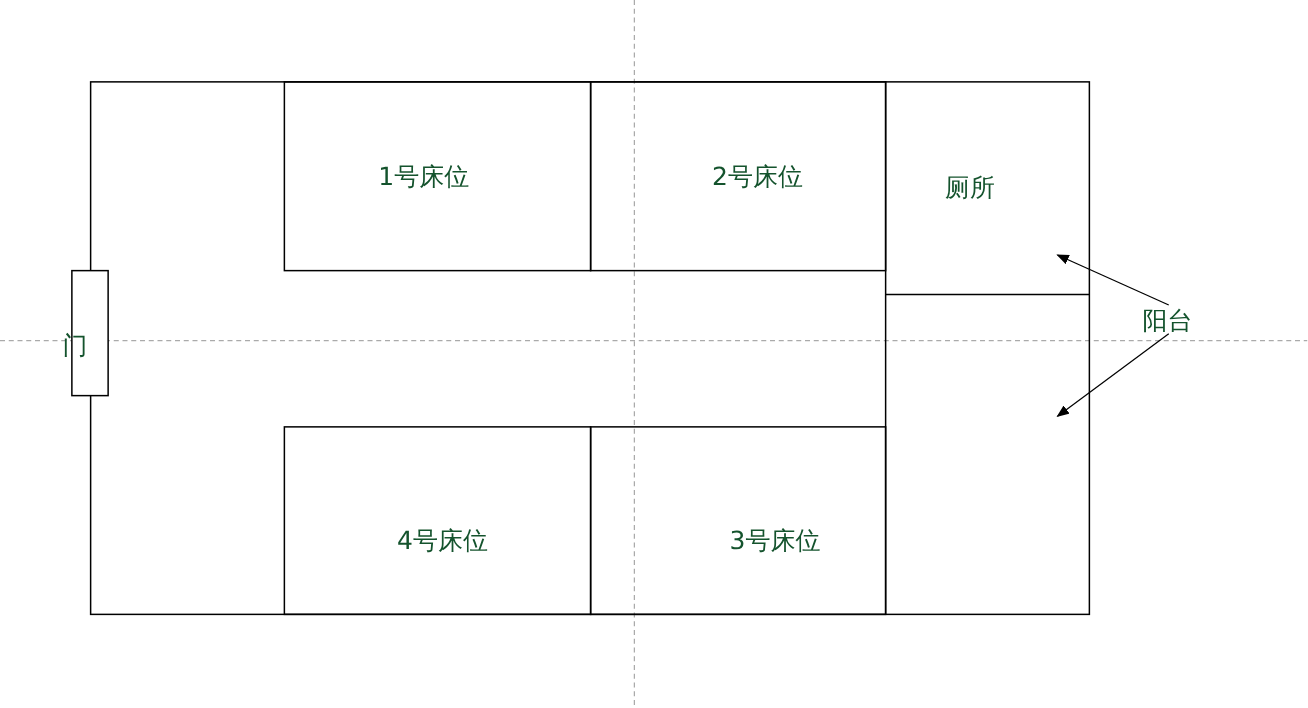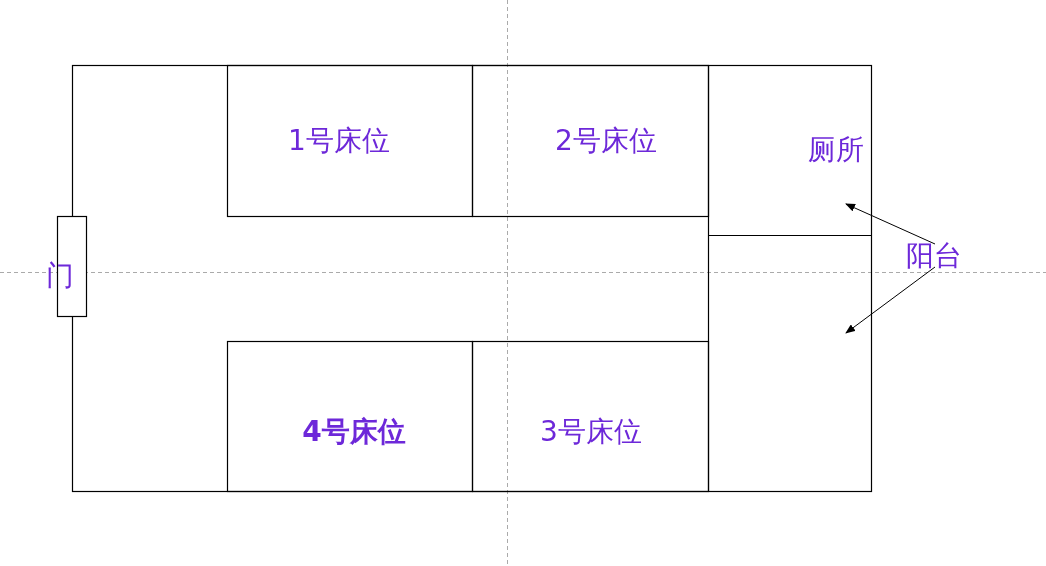--- a/index.html
+++ b/index.html
@@ -1,18 +1,18 @@
 <!DOCTYPE html>
 <html><head>
 <meta charset="utf-8">
 <style>
   html,body{margin:0;padding:0;background:#fff;}
   body{width:1046px;height:566px;position:relative;overflow:hidden;font-family:"DejaVu Sans","Liberation Sans",sans-serif;}
   svg{position:absolute;left:0;top:0;}
-  .lbl{position:absolute;font-size:28px;color:#6d28d9;white-space:nowrap;transform:translate(-50%,-50%);line-height:1;}
+  .lbl{position:absolute;font-size:20px;color:#14532d;white-space:nowrap;transform:translate(-50%,-50%);line-height:1;}
 </style>
 </head>
 <body>
 
 <svg width="1046" height="566">
 
   <line x1="507.5" y1="0" x2="507.5" y2="566" stroke="#aaa" stroke-width="1" stroke-dasharray="4,3"></line>
   <line x1="0" y1="272.5" x2="1046" y2="272.5" stroke="#aaa" stroke-width="1" stroke-dasharray="4,3"></line>
 
   <rect x="72.5" y="65.5" width="799" height="426" fill="none" stroke="#000" stroke-width="1.2"></rect>
@@ -31,17 +31,17 @@
     <marker id="ah" markerWidth="10" markerHeight="8" refX="9" refY="4" orient="auto" markerUnits="userSpaceOnUse">
       <path d="M0,0 L10,4 L0,8 Z" fill="#000"></path>
     </marker>
   </defs>
   <line x1="935" y1="244" x2="846" y2="204" stroke="#000" stroke-width="1" marker-end="url(#ah)"></line>
   <line x1="935" y1="267" x2="846" y2="333" stroke="#000" stroke-width="1" marker-end="url(#ah)"></line>
 </svg>
 
 <div class="lbl" style="left:339px;top:141px;">1号床位</div>
 <div class="lbl" style="left:596px;top:141px;margin-left:10px;">2号床位</div>
-<div class="lbl" style="left:836px;top:150px;">厕所</div>
-<div class="lbl" style="left:354px;top:432px;font-weight:bold;">4号床位</div>
-<div class="lbl" style="left:591px;top:432px;">3号床位</div>
+<div class="lbl" style="left:776px;top:150px;">厕所</div>
+<div class="lbl" style="left:354px;top:432px;">4号床位</div>
+<div class="lbl" style="left:620px;top:432px;">3号床位</div>
 <div class="lbl" style="left:60px;top:276px;">门</div>
 <div class="lbl" style="left:934px;top:256px;">阳台</div>
 
 </body></html>

